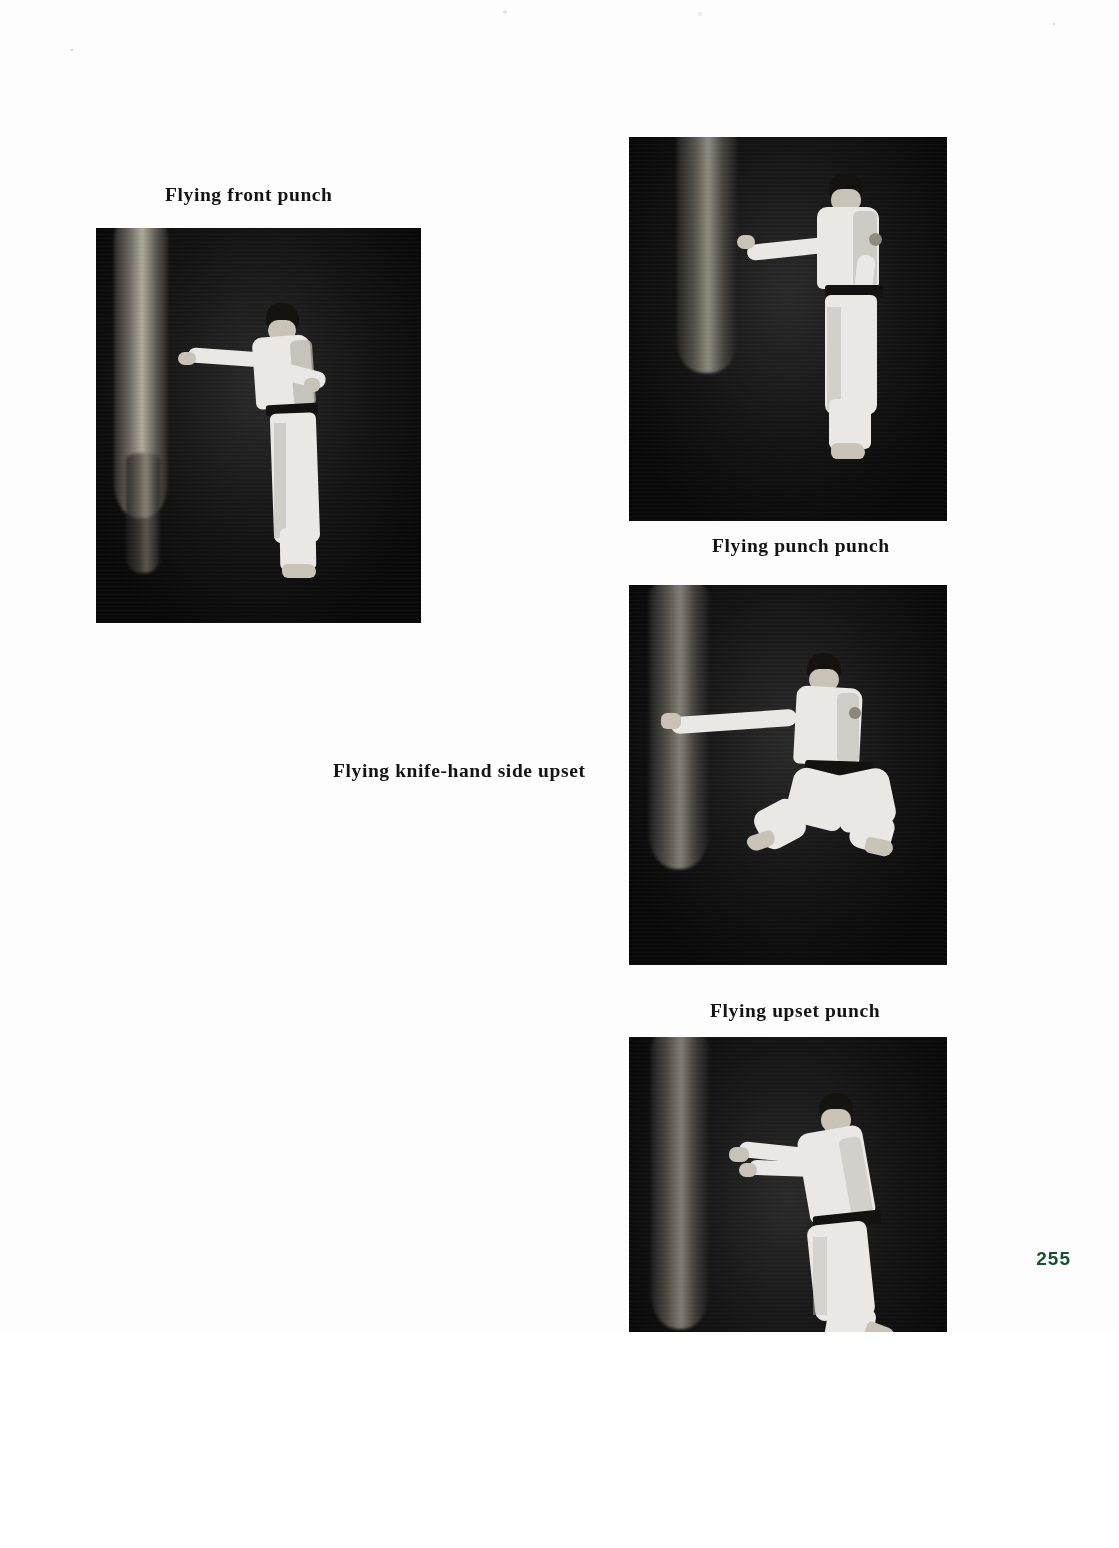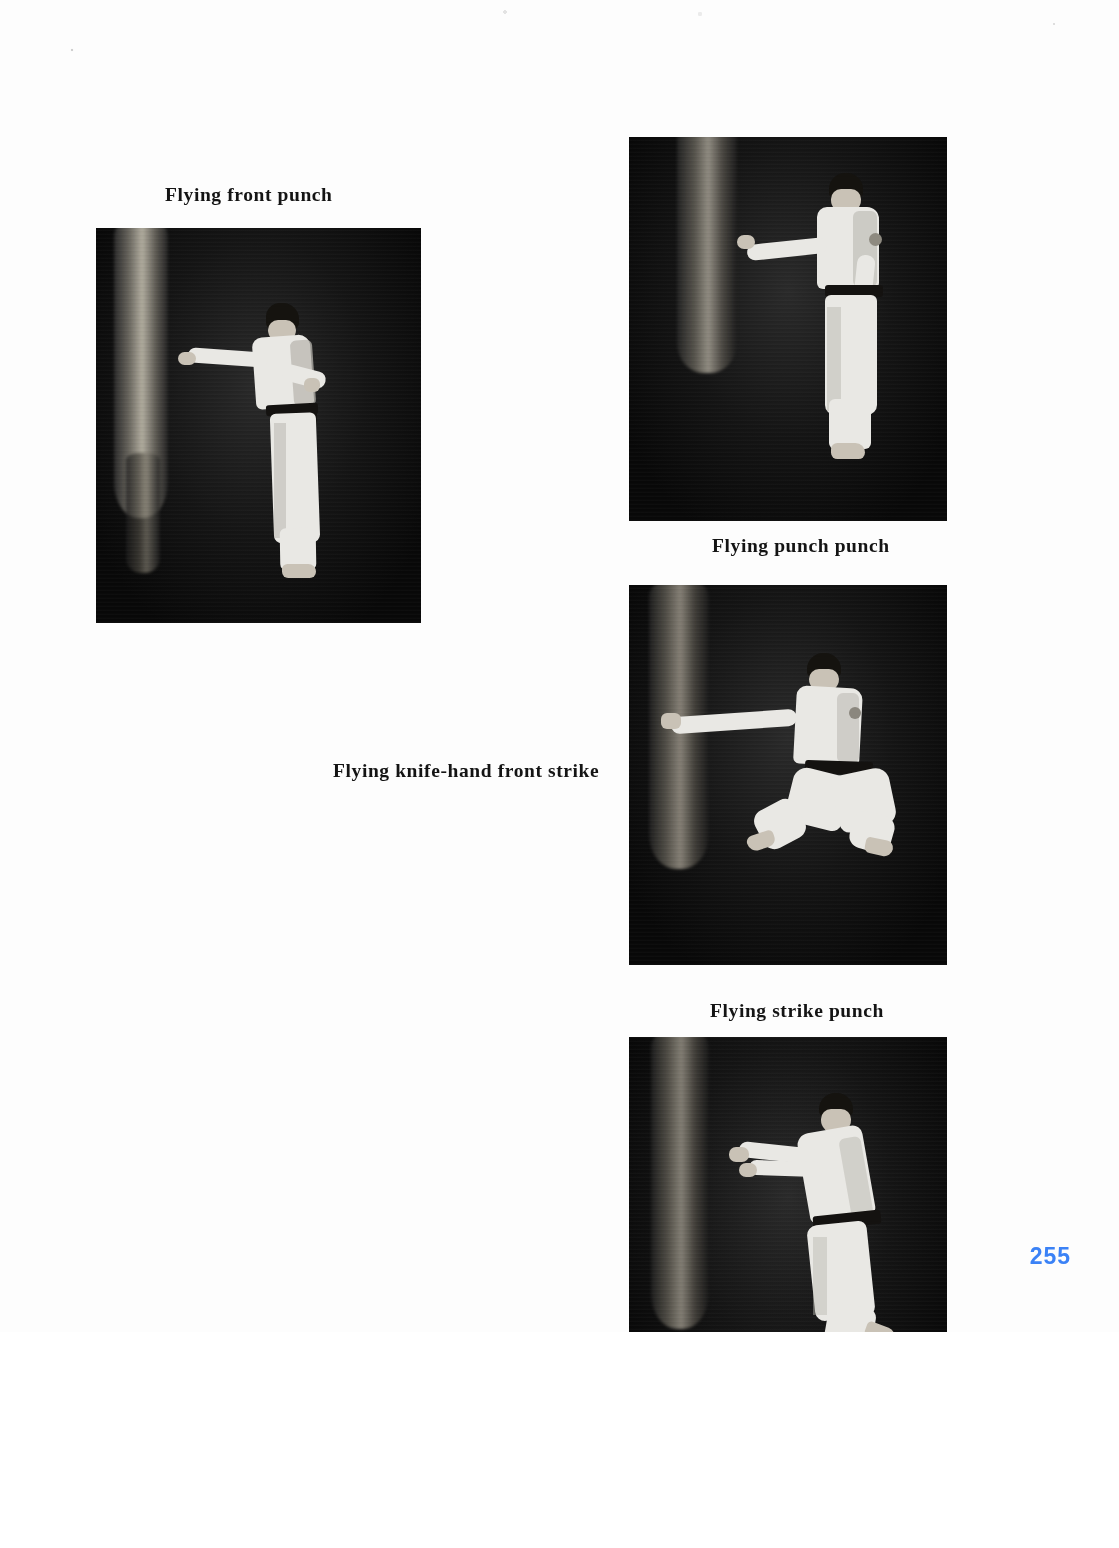--- a/index.html
+++ b/index.html
@@ -78,24 +78,24 @@
   .shade { background: #b9b7b0; }
   .skin { background: #c9c2b6; }
   .dark-hair { background: #15130f; }
   .belt { background: #141210; }
 
   .pagenum {
     position: absolute;
     right: 62px;
     bottom: 62px;
     font-family: "Liberation Sans", sans-serif;
-    font-size: 23px;
+    font-size: 19px;
     font-weight: 700;
     letter-spacing: 1px;
-    color: #3b82f6;
+    color: #14532d;
   }
 </style>
 </head>
 <body>
 
 <div class="page">
 
   <div class="caption" style="left:165px; top:184px;">Flying front punch</div>
 
   <div class="photo" style="left:96px; top:228px; width:325px; height:395px;">
@@ -158,21 +158,21 @@
 
       <div class="pant white" style="left:196px; top:158px; width:52px; height:120px; border-radius:6px 6px 10px 10px;"></div>
       <div class="pant shade" style="left:198px; top:170px; width:14px; height:104px; opacity:.5;"></div>
       <div class="pant white" style="left:200px; top:262px; width:42px; height:50px; border-radius:6px;"></div>
       <div class="foot skin" style="left:202px; top:306px; width:34px; height:16px; border-radius:8px 12px 8px 8px;"></div>
     </div>
   </div>
 
   <div class="caption" style="left:712px; top:535px;">Flying punch punch</div>
 
-  <div class="caption" style="left:333px; top:760px;">Flying knife-hand front strike</div>
+  <div class="caption" style="left:333px; top:760px;">Flying knife-hand side upset</div>
 
   <div class="photo" style="left:629px; top:585px; width:318px; height:380px;">
     <div class="bg-dark"></div>
     <div class="bag" style="left:20px; top:-6px; width:60px; height:290px;
          background:linear-gradient(90deg,#1f1f1f 0%,#57544c 28%,#918b80 52%,#46433d 76%,#1a1a1a 100%); opacity:.9;"></div>
     <div class="grain"></div>
 
     <div class="fig" style="left:0; top:0; width:100%; height:100%;">
       <div class="head dark-hair" style="left:178px; top:68px; width:34px; height:24px; border-radius:16px 16px 5px 5px;"></div>
       <div class="head skin" style="left:180px; top:84px; width:30px; height:23px; border-radius:10px 10px 13px 13px;"></div>
@@ -188,21 +188,21 @@
 
       <div class="pant white" style="left:160px; top:186px; width:58px; height:56px; border-radius:14px 8px 10px 14px; transform:rotate(14deg);"></div>
       <div class="pant white" style="left:128px; top:218px; width:46px; height:42px; border-radius:12px; transform:rotate(-28deg);"></div>
       <div class="foot skin" style="left:118px; top:248px; width:28px; height:16px; border-radius:8px 6px 10px 12px; transform:rotate(-18deg);"></div>
       <div class="pant white" style="left:206px; top:186px; width:58px; height:58px; border-radius:8px 14px 14px 10px; transform:rotate(-12deg);"></div>
       <div class="pant white" style="left:222px; top:228px; width:42px; height:38px; border-radius:12px; transform:rotate(16deg);"></div>
       <div class="foot skin" style="left:236px; top:254px; width:28px; height:16px; border-radius:6px 10px 12px 8px; transform:rotate(12deg);"></div>
     </div>
   </div>
 
-  <div class="caption" style="left:710px; top:1000px;">Flying strike punch</div>
+  <div class="caption" style="left:710px; top:1000px;">Flying upset punch</div>
 
   <div class="photo" style="left:629px; top:1037px; width:318px; height:397px;">
     <div class="bg-dark"></div>
     <div class="bag" style="left:22px; top:-8px; width:58px; height:300px;
          background:linear-gradient(90deg,#1e1e1e 0%,#55524a 28%,#8e897e 52%,#45423c 76%,#191919 100%); opacity:.9;"></div>
     <div class="grain"></div>
 
     <div class="fig" style="left:0; top:0; width:100%; height:100%;">
       <div class="head dark-hair" style="left:190px; top:56px; width:34px; height:24px; border-radius:16px 16px 6px 6px;"></div>
       <div class="head skin" style="left:192px; top:72px; width:30px; height:24px; border-radius:10px 10px 13px 13px;"></div>

